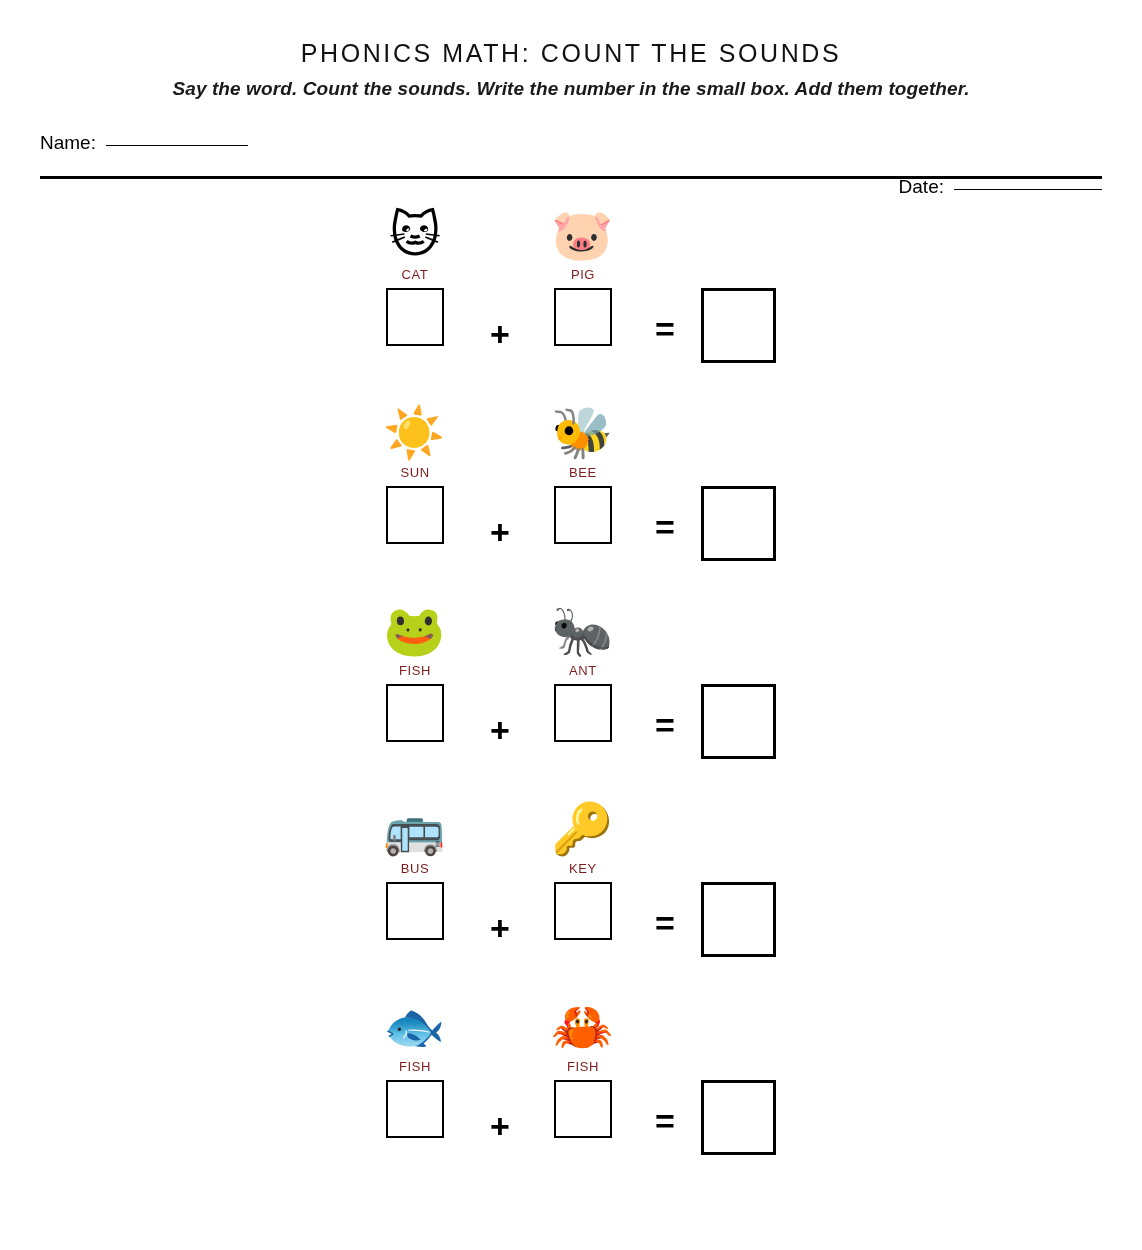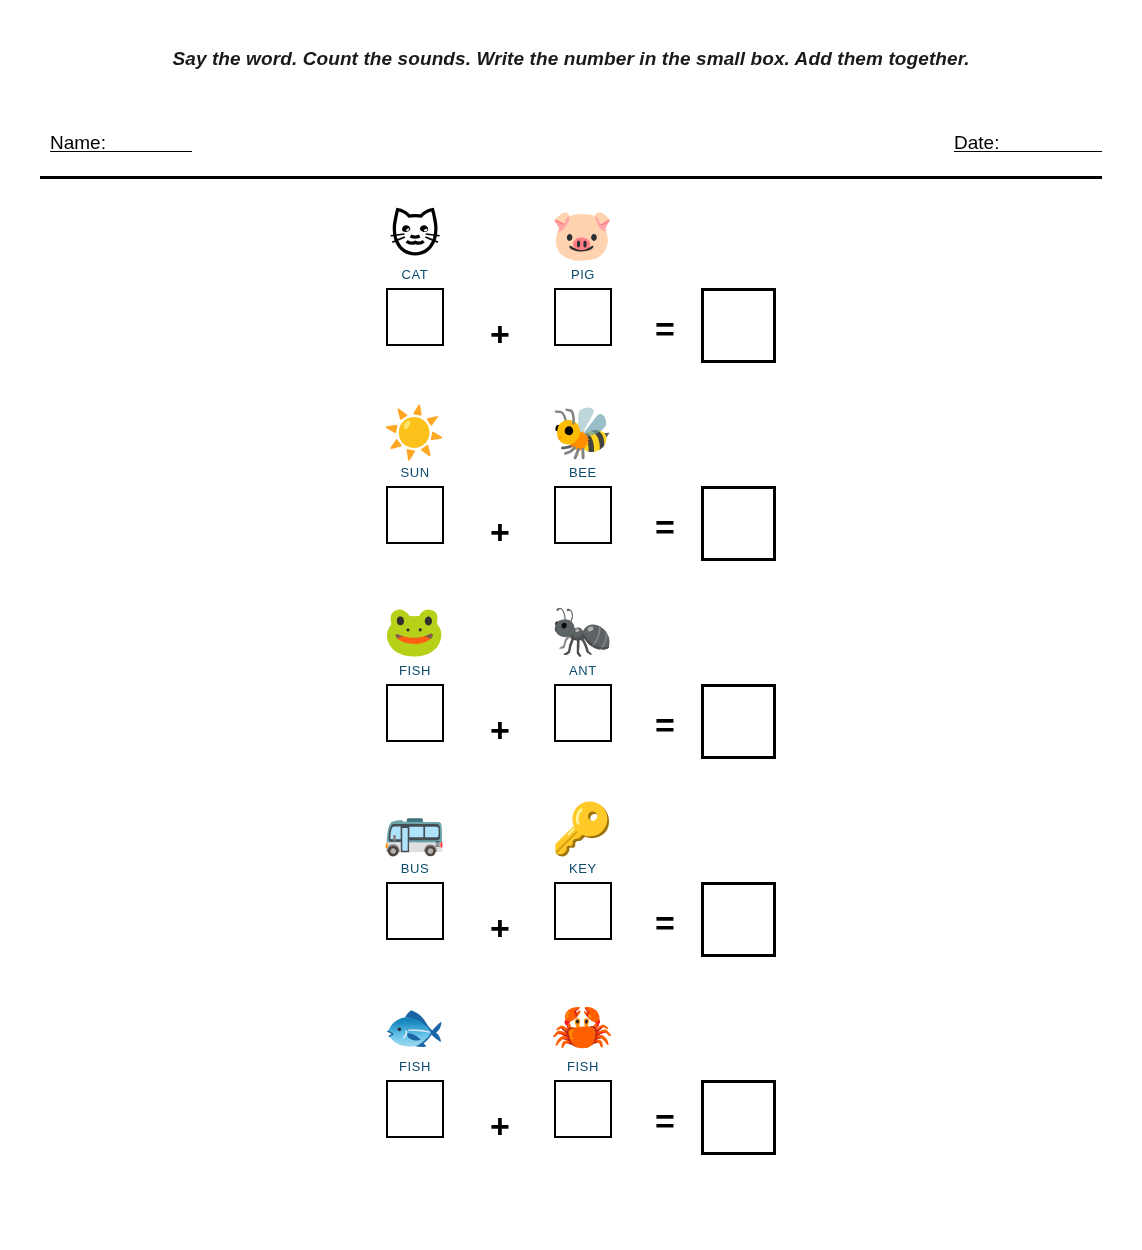--- a/index.html
+++ b/index.html
@@ -53,24 +53,23 @@
     top: 132px;
     left: 40px;
     right: 40px;
     height: 34px;
   }
   .field {
     position: absolute;
     display: flex;
     align-items: baseline;
     white-space: nowrap;
-    flex-direction: column;
   }
   .field-name { left: 0; }
-  .field-date { right: 0; }
+  .field-date { right: 0; margin-top: 44px; }
   .field-label {
     font-size: 19px;
     color: #000;
     line-height: 22px;
   }
   .field-rule {
     display: inline-block;
     height: 0;
     border-bottom: 1.4px solid #000;
     margin-left: 10px;
@@ -113,21 +112,21 @@
   .emoji {
     font-size: 50px;
     line-height: 60px;
     height: 60px;
     display: block;
     font-family: "DejaVu Sans", sans-serif;
   }
   .word-label {
     display: block;
     font-size: 13px;
-    color: #0c4a6e;
+    color: #7f1d1d;
     letter-spacing: 0.6px;
     line-height: 16px;
     height: 16px;
     margin-top: 2px;
   }
   .count-box {
     width: 58px;
     height: 58px;
     border: 2px solid #000;
     background: #fff;
@@ -168,20 +167,21 @@
     background: #fff;
     box-sizing: border-box;
   }
 </style>
 </head>
 <body>
 
 <div class="sheet">
 
   <div class="header">
+    <h1 class="worksheet-title">PHONICS MATH: COUNT THE SOUNDS</h1>
     <p class="worksheet-subtitle">Say the word. Count the sounds. Write the number in the small box. Add them together.</p>
   </div>
 
   <div class="namedate-row">
     <div class="field field-name">
       <span class="field-label">Name:</span>
       <span class="field-rule rule-name"></span>
     </div>
     <div class="field field-date">
       <span class="field-label">Date:</span>

